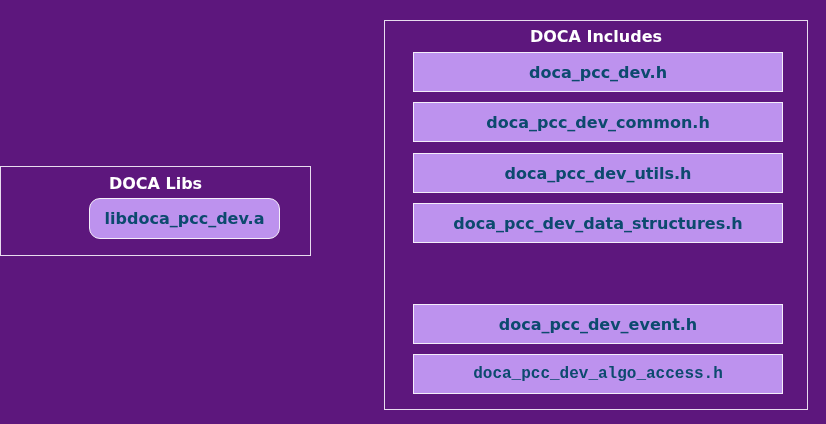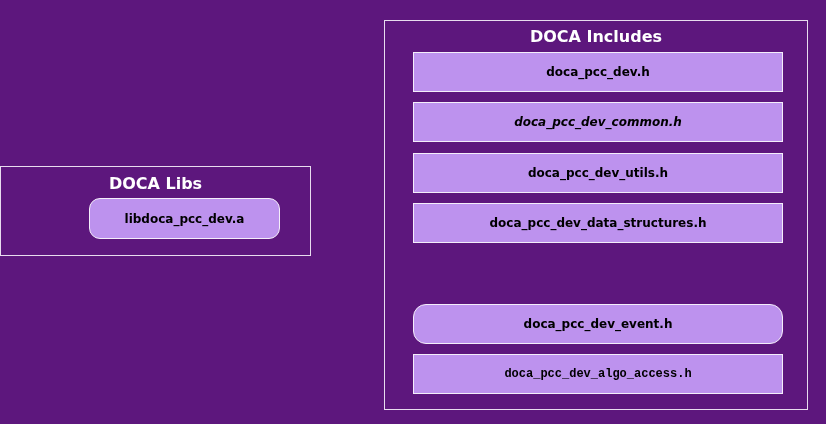--- a/index.html
+++ b/index.html
@@ -1,31 +1,31 @@
 <!DOCTYPE html>
 <html><head>
 <meta charset="utf-8">
 <style>
   html,body{margin:0;padding:0;}
   body{width:826px;height:424px;background:#5d177d;position:relative;overflow:hidden;
        font-family:"DejaVu Sans","Liberation Sans",sans-serif;}
   .group{position:absolute;border:1px solid #e8dcef;box-sizing:border-box;}
   .title{position:absolute;left:0;right:0;text-align:center;color:#fff;font-weight:bold;font-size:16px;}
   .item{position:absolute;background:#bd92ee;border:1px solid #f4eefa;box-sizing:border-box;
-        color:#000000;font-weight:bold;font-size:12px;display:flex;align-items:center;justify-content:center;}
+        color:#0c4a6e;font-weight:bold;font-size:16px;display:flex;align-items:center;justify-content:center;}
 </style>
 </head>
 <body>
 
 <div class="group" style="left:0;top:166px;width:311px;height:90px;">
   <div class="title" style="top:7px;">DOCA Libs</div>
   <div class="item" style="left:88px;top:31px;width:191px;height:41px;border-radius:11px;">libdoca_pcc_dev.a</div>
 </div>
 
 <div class="group" style="left:384px;top:20px;width:424px;height:390px;">
   <div class="title" style="top:6px;">DOCA Includes</div>
   <div class="item" style="left:28px;top:31px;width:370px;height:40px;">doca_pcc_dev.h</div>
-  <div class="item" style="left:28px;top:81px;width:370px;height:40px;font-style:italic;">doca_pcc_dev_common.h</div>
+  <div class="item" style="left:28px;top:81px;width:370px;height:40px;">doca_pcc_dev_common.h</div>
   <div class="item" style="left:28px;top:182px;width:370px;height:40px;">doca_pcc_dev_data_structures.h</div>
   <div class="item" style="left:28px;top:132px;width:370px;height:40px;">doca_pcc_dev_utils.h</div>
-  <div class="item" style="left:28px;top:283px;width:370px;height:40px;border-radius:13px;">doca_pcc_dev_event.h</div>
+  <div class="item" style="left:28px;top:283px;width:370px;height:40px;">doca_pcc_dev_event.h</div>
   <div class="item" style="left:28px;top:333px;width:370px;height:40px;font-family:Liberation Mono, monospace;">doca_pcc_dev_algo_access.h</div>
 </div>
 
 </body></html>

